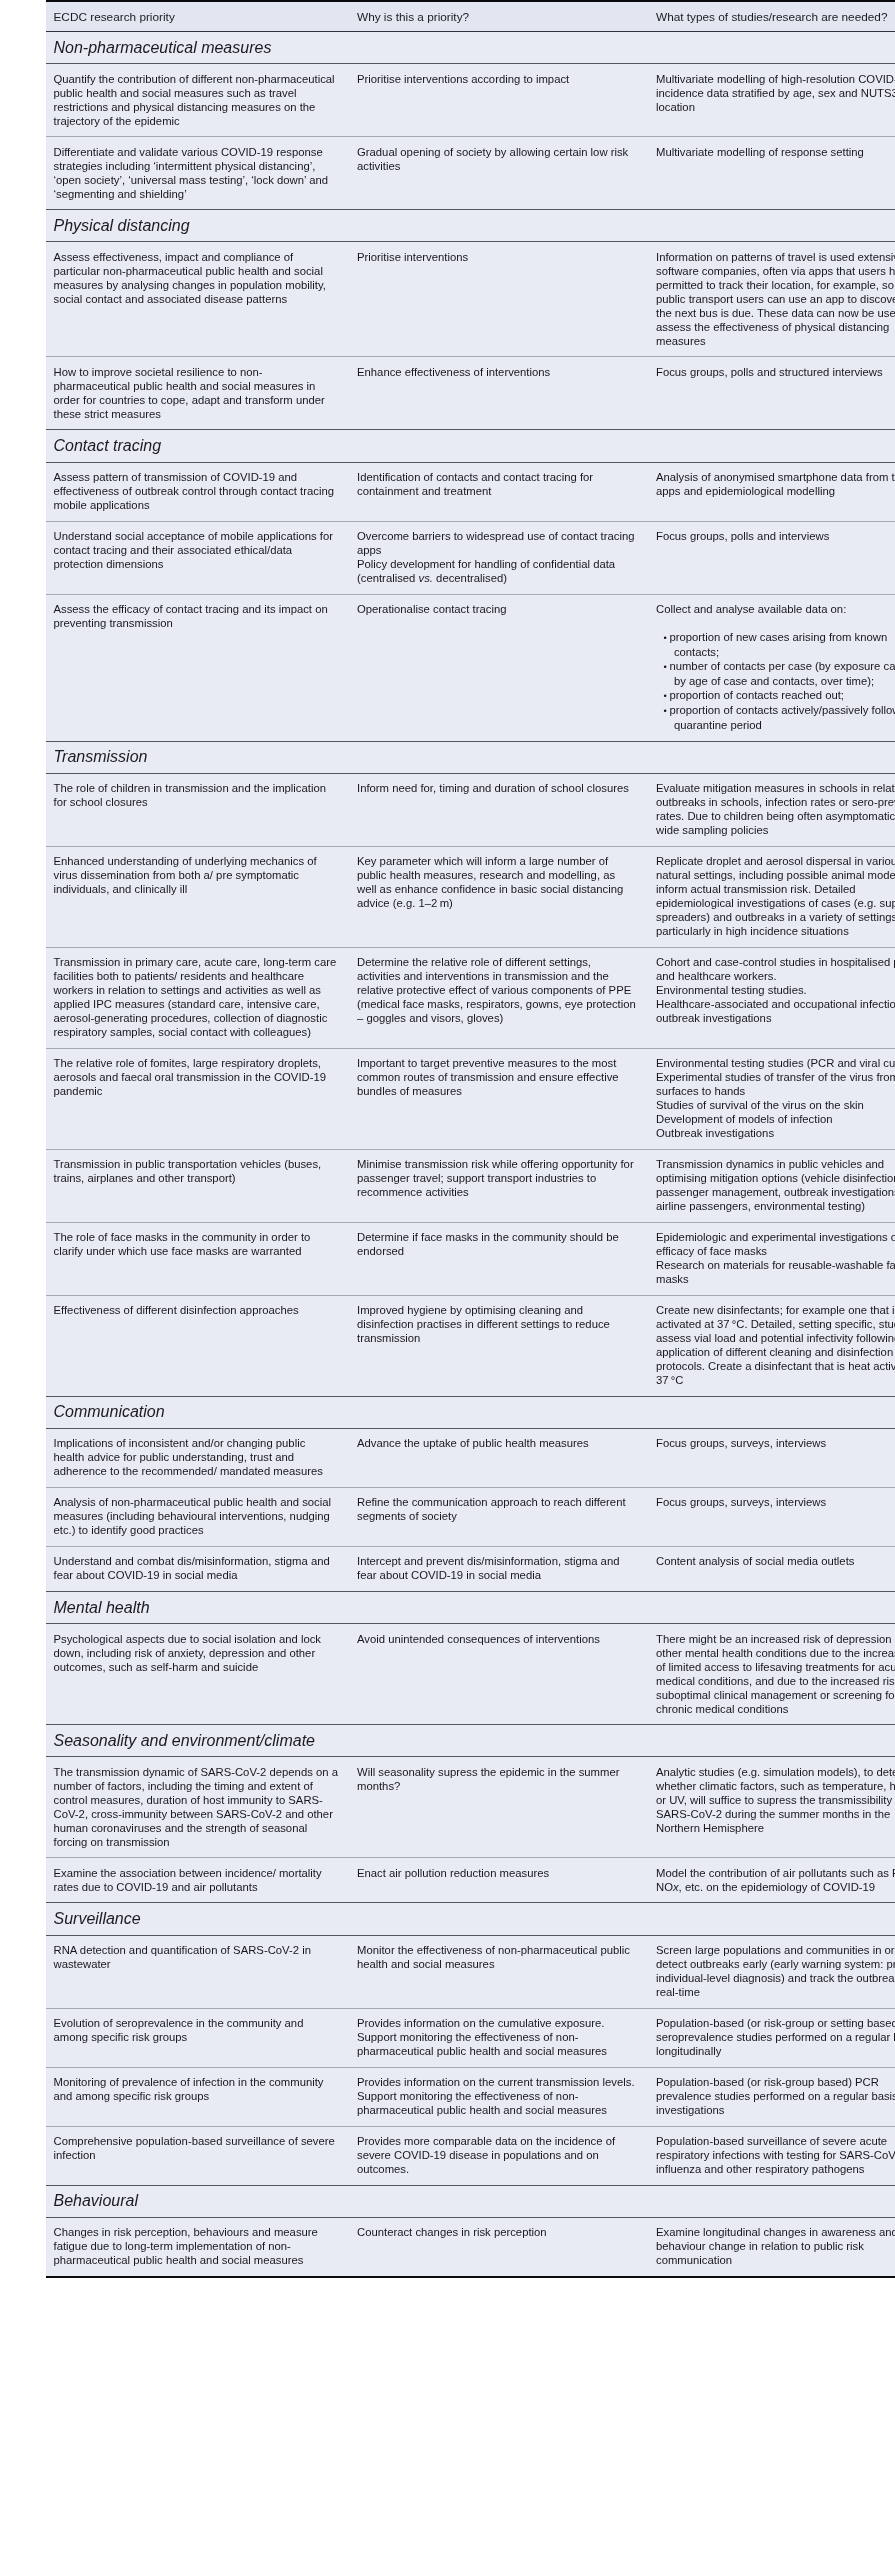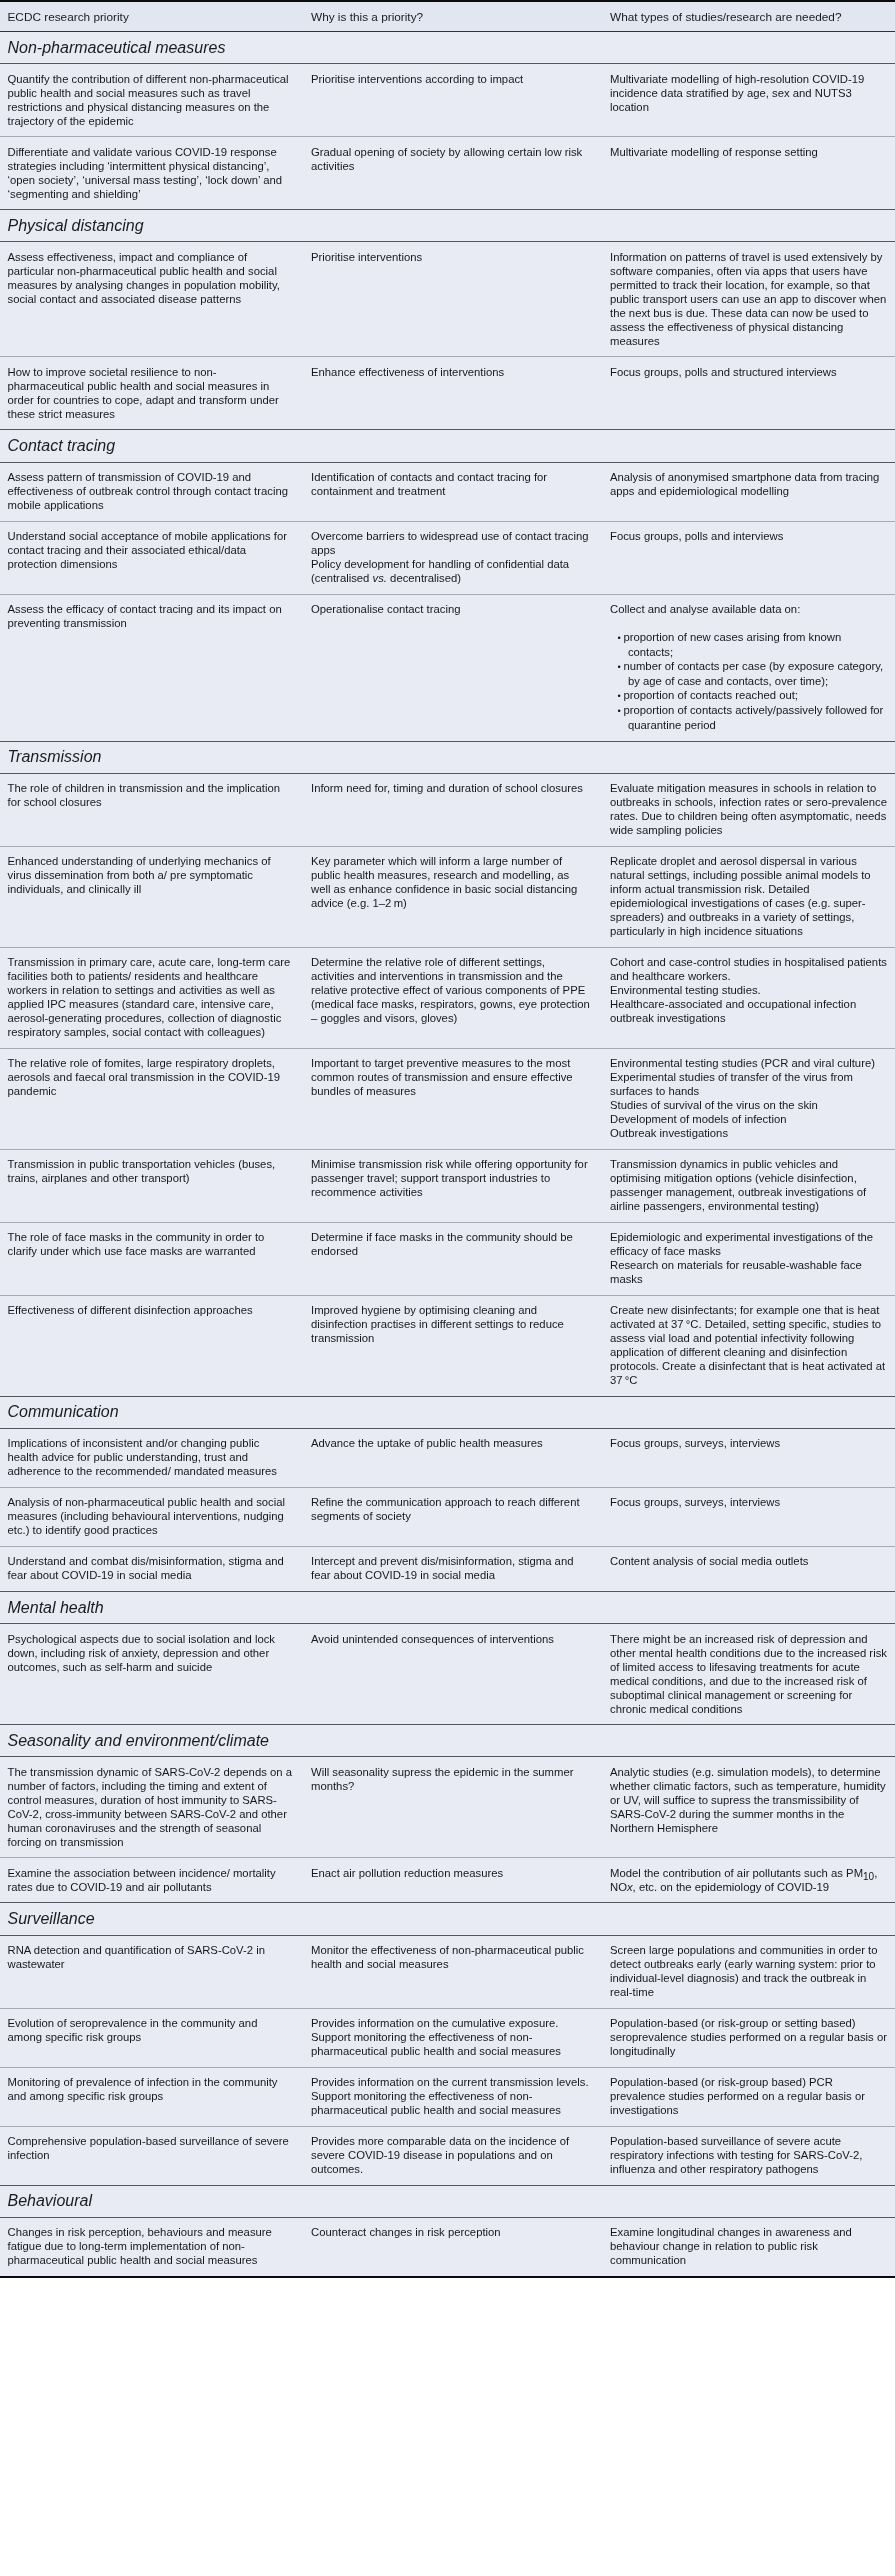--- a/index.html
+++ b/index.html
@@ -1,17 +1,17 @@
 <!DOCTYPE html>
 <html style="font-size:15px"><head>
 <meta charset="utf-8">
 <style>
   html,body{margin:0;padding:0;background:#ffffff;}
   body{font-family:"Liberation Sans","DejaVu Sans",sans-serif;}
-  .table-wrap{width:733px;}
+  .table-wrap{width:733px;margin-left:46px;}
   table{
     width:895px;
     border-collapse:collapse;
     table-layout:fixed;
     background:#e9ebf4;
     border-top:2.8px solid #0b0b0d;
     border-bottom:2.8px solid #0b0b0d;
   }
   col.c1{width:311px;}
   col.c2{width:299px;}

